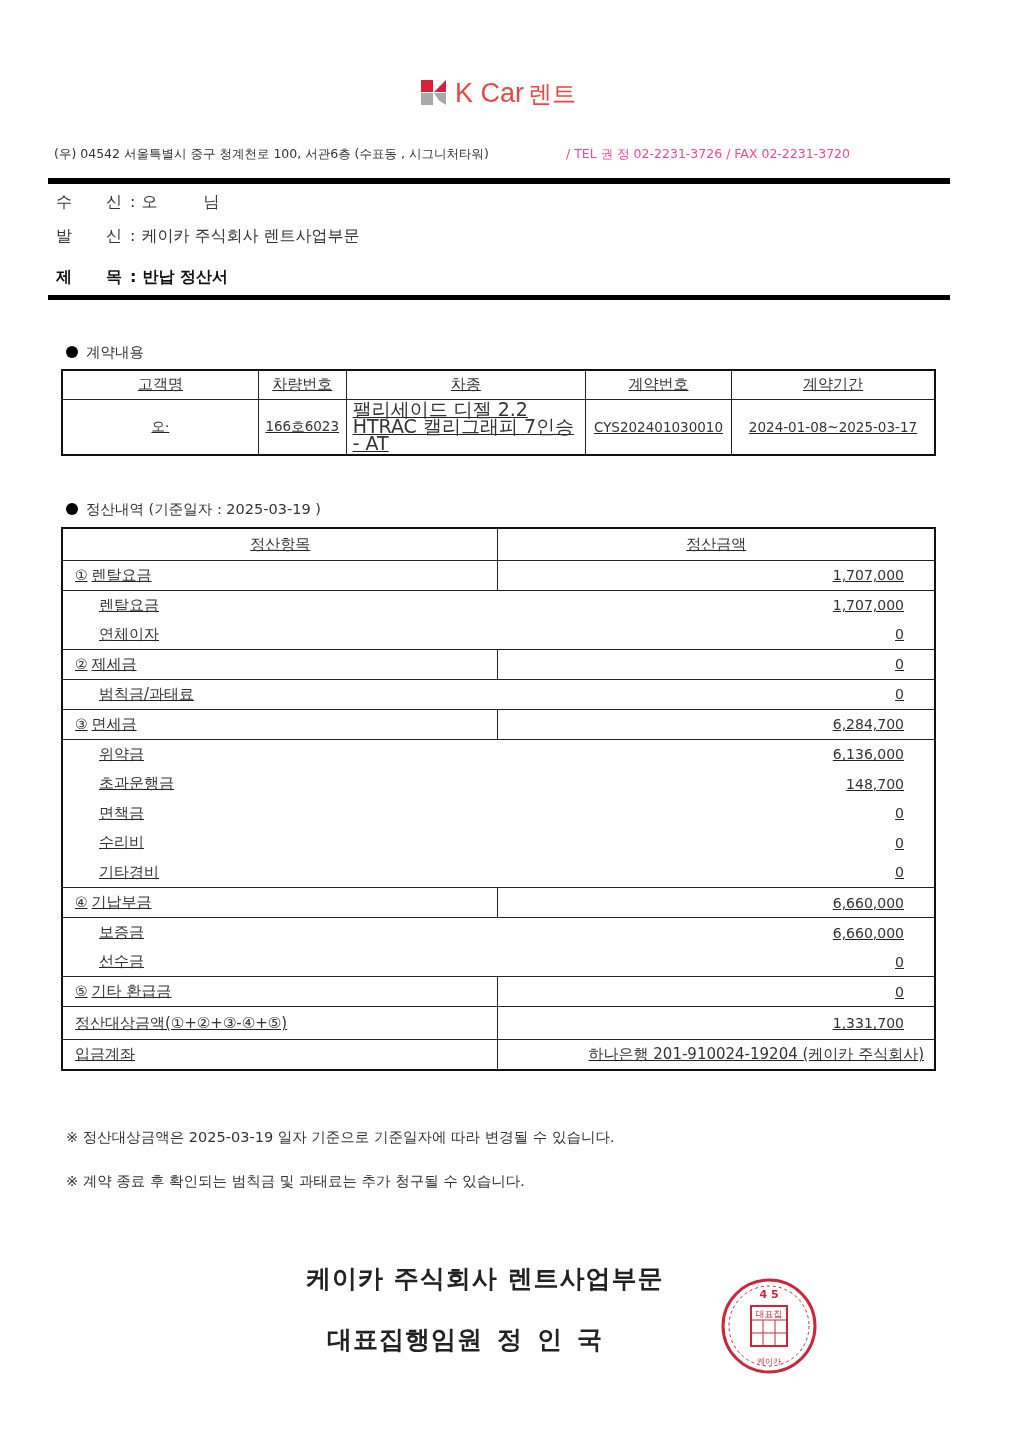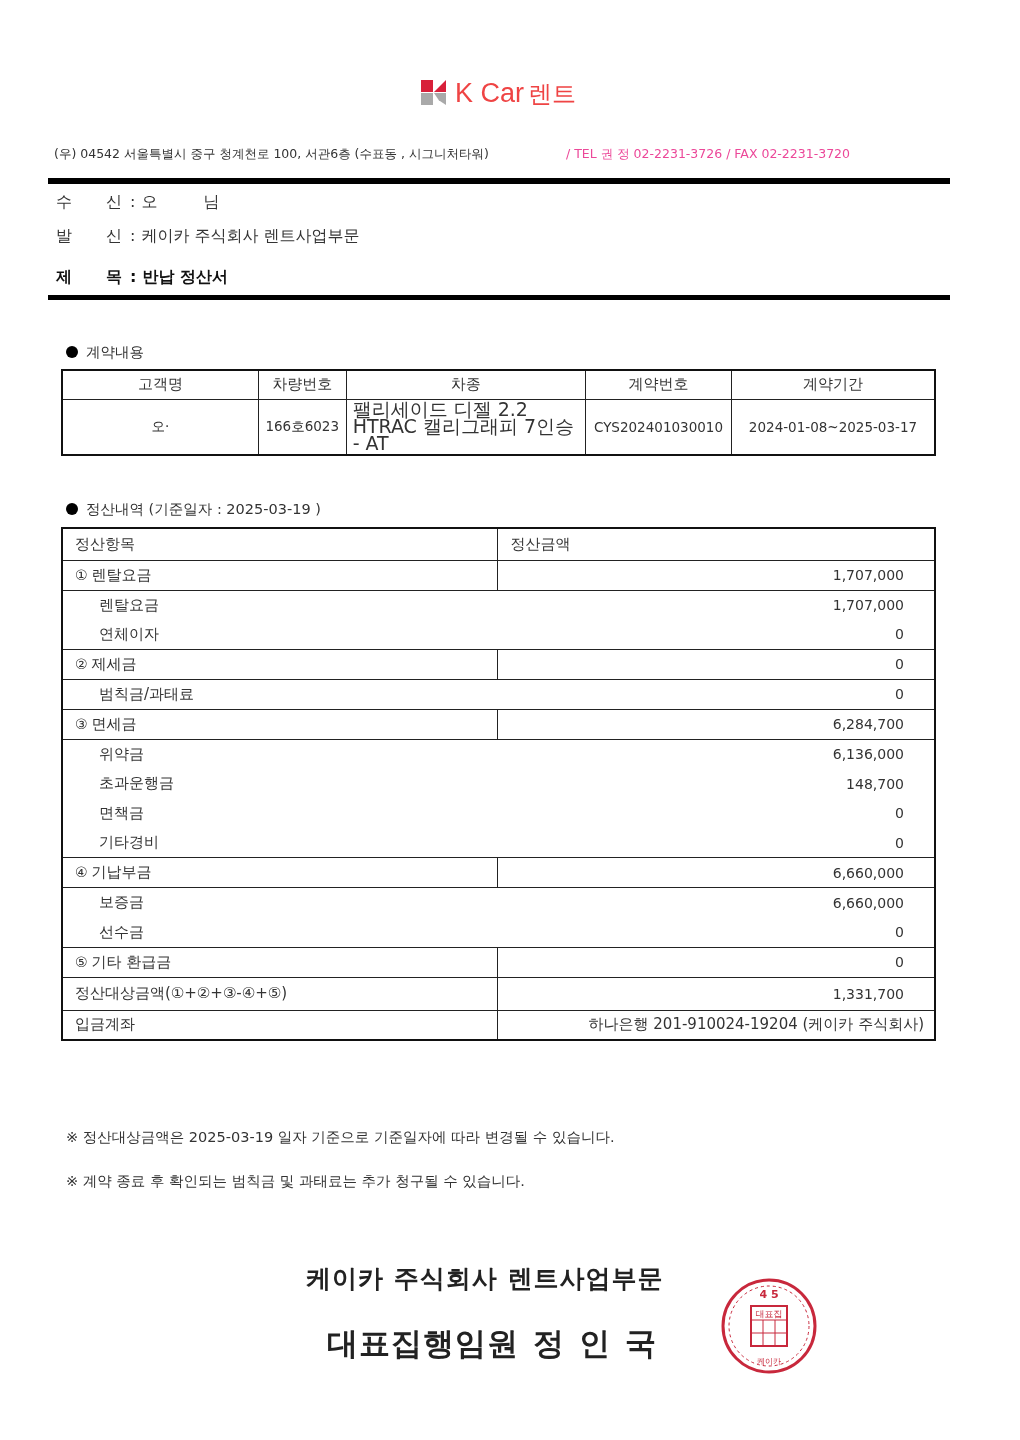--- a/index.html
+++ b/index.html
@@ -28,45 +28,45 @@
   .hdr-row .k2 { width: 24px; }
   .hdr-row.bold { font-weight: bold; color: #111; }
   .hdr-row .colon { margin-right: 6px; }
   .r1 { top: 192px; } .r2 { top: 226px; } .r3 { top: 267px; }
   .recipient-blank { display: inline-block; width: 46px; }
 
   .section-title { position: absolute; left: 66px; font-size: 14.5px; color: #333; }
   .section-title .dot { display: inline-block; width: 12px; height: 12px; border-radius: 50%; background: #000; margin-right: 8px; vertical-align: -1px; }
   .st1 { top: 343px; } .st2 { top: 500px; }
 
-  table { border-collapse: collapse; position: absolute; }
+  table { border-collapse: collapse; position: absolute; text-decoration: underline; }
   .contract { left: 61px; top: 369px; width: 875px; border: 2px solid #111; }
   .contract th, .contract td { border: 1.5px solid #222; font-size: 14px; color: #333; font-weight: normal; text-align: center; }
   .contract th { height: 29px; font-size: 15px; }
   .contract td { height: 56px; font-size: 13.5px; }
   .contract td.model { text-align: left; padding: 0 6px; line-height: 17px; font-size: 19px; }
 
   .settle { left: 61px; top: 527px; width: 875px; border: 2px solid #111; }
   .settle td { font-size: 15px; color: #333; padding: 0 12px; }
-  .settle .h td { height: 32px; border: 1.5px solid #222; }
+  .settle .h td { height: 32px; text-align: center; border: 1.5px solid #222; }
   .settle .grp td { border-top: 1.5px solid #222; border-bottom: 1.5px solid #222; height: 30px; }
   .settle .grp td.lbl { border-right: 1.5px solid #222; }
   .settle .sub td { height: 29.7px; }
   .settle .sub td.lbl { padding-left: 36px; }
   .settle .grp td.lbl .n { font-size: 14px; margin-right: 4px; }
   .settle td.amt { text-align: right; padding-right: 30px; font-size: 14px; }
   .settle .tot td { border: 1.5px solid #222; height: 33px; }
   .settle .acct td { border: 1.5px solid #222; height: 30px; }
   .settle .acct td.amt { padding-right: 10px; font-size: 15px; }
 
   .note { position: absolute; left: 66px; font-size: 14.5px; color: #333; }
   .n1 { top: 1128px; } .n2 { top: 1172px; }
 
   .sign1 { position: absolute; left: 306px; top: 1262px; font-size: 25px; color: #222; font-weight: bold; letter-spacing: 1px; }
-  .sign2 { position: absolute; left: 327px; top: 1323px; font-size: 31px; color: #222; font-weight: bold; letter-spacing: 1px; }
+  .sign2 { position: absolute; left: 327px; top: 1323px; font-size: 25px; color: #222; font-weight: bold; letter-spacing: 1px; }
   .sign2 .sp { display: inline-block; width: 14px; }
 
   .seal { position: absolute; left: 719px; top: 1276px; width: 100px; height: 100px; }
 </style>
 </head>
 <body>
 
 <div class="logo">
   <div class="logo-mark">
     <span class="sq s1"></span>
@@ -182,20 +182,24 @@
   </tr>
   <tr class="sub">
     <td class="lbl">초과운행금</td>
     <td class="amt">148,700</td>
   </tr>
   <tr class="sub">
     <td class="lbl">면책금</td>
     <td class="amt">0</td>
   </tr>
   <tr class="sub">
+    <td class="lbl">수리비</td>
+    <td class="amt">0</td>
+  </tr>
+  <tr class="sub">
     <td class="lbl">기타경비</td>
     <td class="amt">0</td>
   </tr>
 
   <tr class="grp">
     <td class="lbl"><span class="n">④</span><span>기납부금</span></td>
     <td class="amt">6,660,000</td>
   </tr>
   <tr class="sub">
     <td class="lbl">보증금</td>

